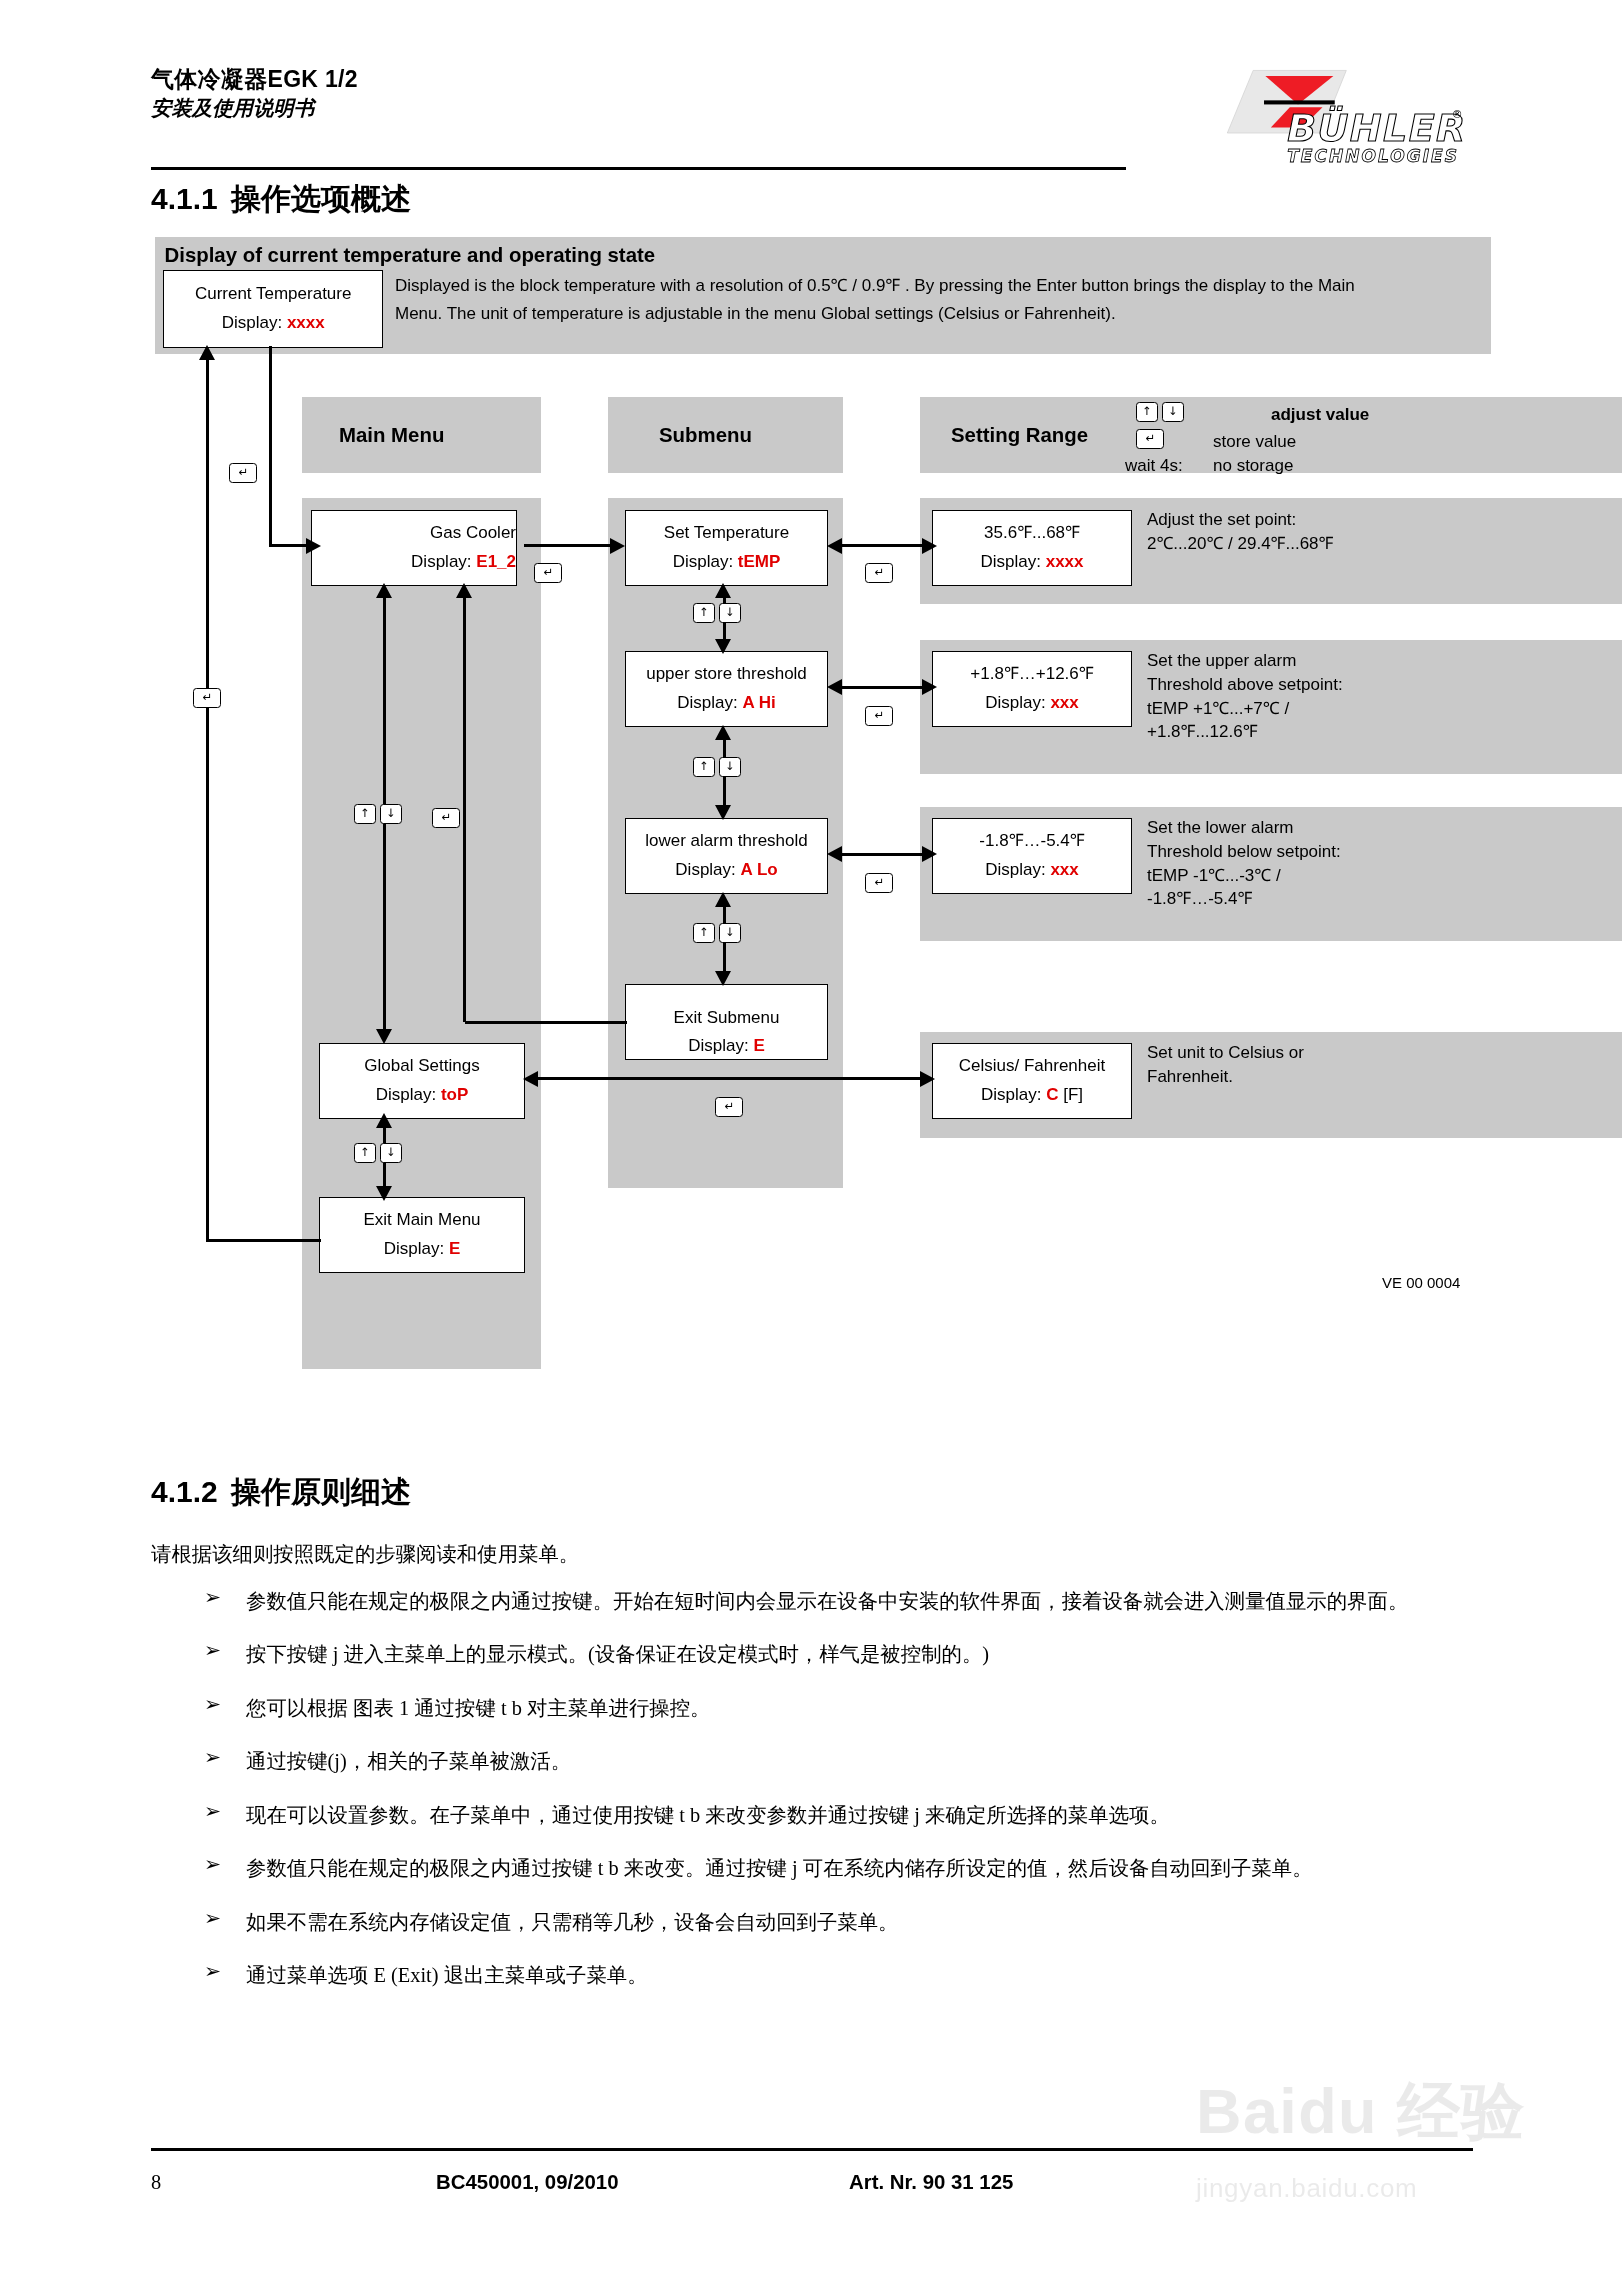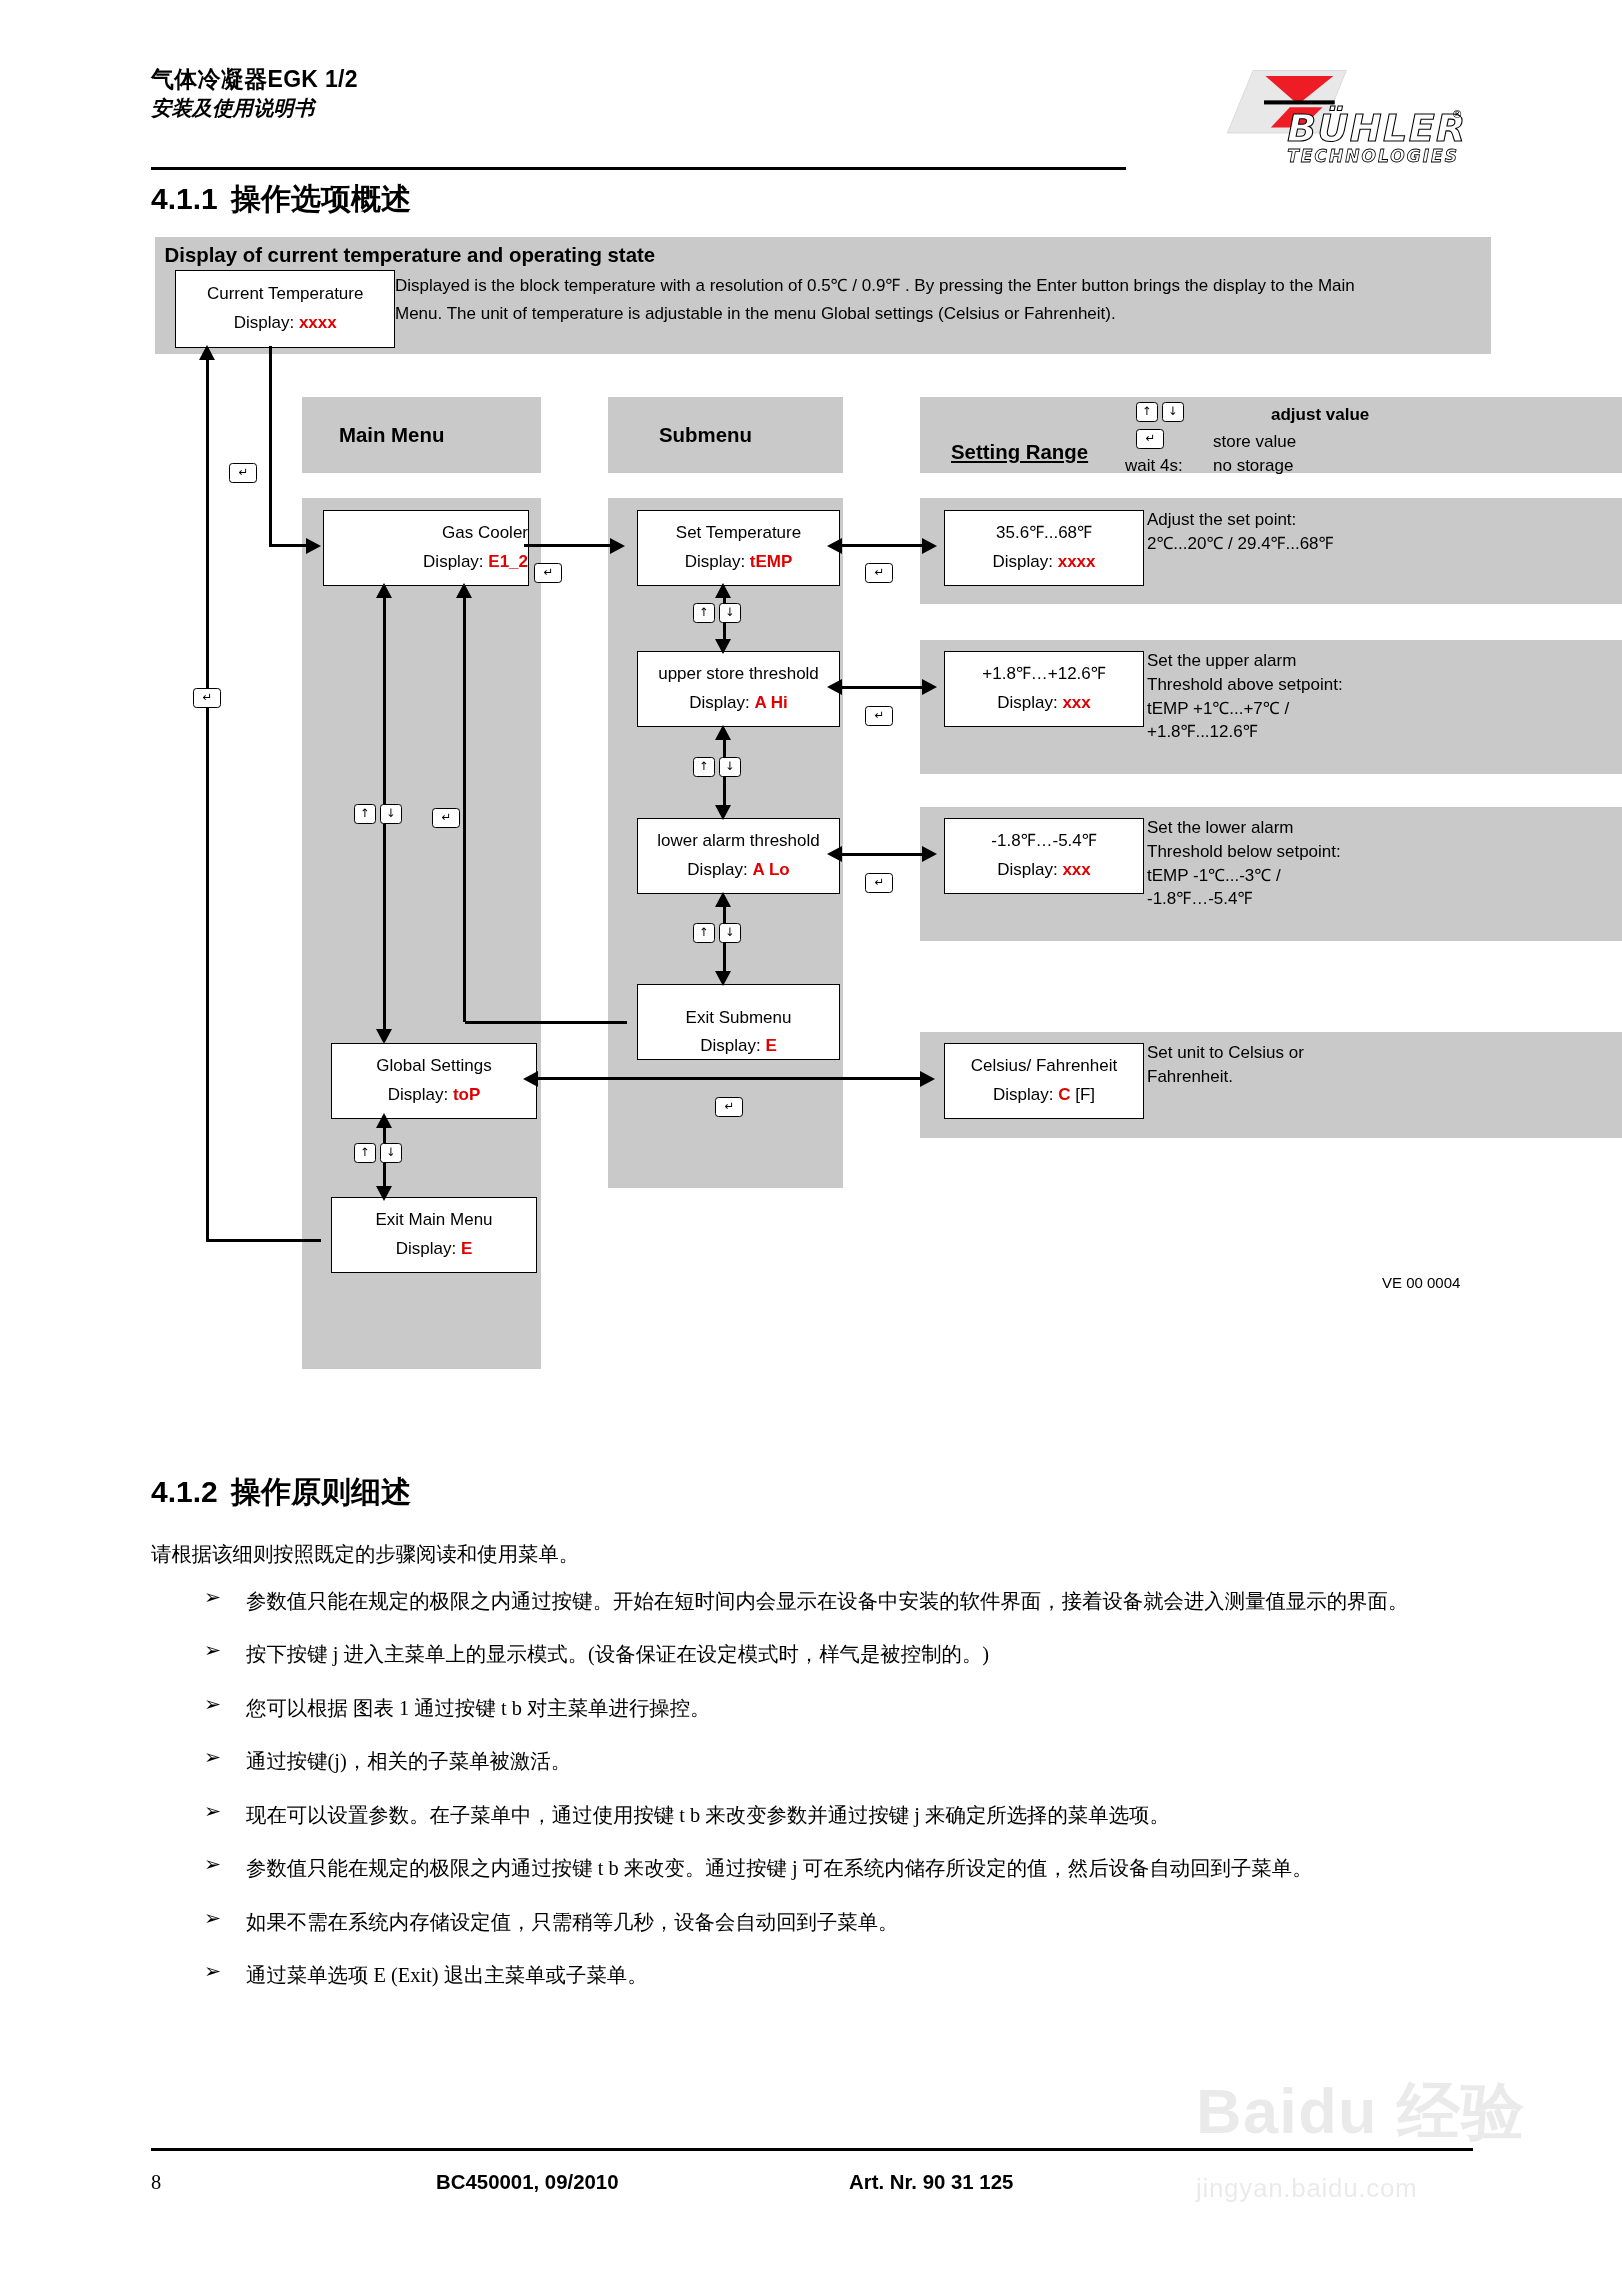--- a/index.html
+++ b/index.html
@@ -28,21 +28,21 @@
   .sec-411 .num{display:inline-block;width:80px;}
   .sec-412{left:151px;top:1472px;font-size:30px;}
   .sec-412 .num{display:inline-block;width:80px;}
 
   
   .diagram{position:absolute;left:155px;top:237px;width:1336px;height:1172px;}
   .gray{position:absolute;background:#c9c9c9;}
   .wbox{
     position:absolute;background:#fff;border:1.4px solid #000;
     display:flex;flex-direction:column;align-items:center;justify-content:center;
-    font-size:17px;line-height:1.45;margin-left:12px;
+    font-size:17px;line-height:1.45;
   }
   .wbox .l2{margin-top:4.1px;}
   .red{color:#e00000;font-weight:700;}
   .lbl{position:absolute;font-size:17px;line-height:1.4;}
   .colhd{position:absolute;font-size:20.4px;font-weight:700;}
 
   
   .key{
     position:absolute;background:#fff;border:1px solid #000;border-radius:3.4px;
     width:20.4px;height:17.7px;font-size:11.6px;line-height:16.4px;text-align:center;
@@ -122,21 +122,21 @@
       <div class="l2"><span>Display:</span> <span class="red">xxxx</span></div>
     </div>
     <div class="hdr-box-text" style="left:240px;top:35px;width:1009px;">Displayed is the block temperature with a resolution of 0.5℃ / 0.9℉ . By pressing the Enter button brings the display to the Main Menu. The unit of temperature is adjustable in the menu Global settings (Celsius or Fahrenheit).</div>
 
     <div class="gray" style="left:147px;top:160px;width:239px;height:76px;"></div>
     <div class="gray" style="left:453px;top:160px;width:235px;height:76px;"></div>
     <div class="gray" style="left:765px;top:160px;width:702px;height:76px;"></div>
 
     <div class="colhd" style="left:184px;top:187px;">Main Menu</div>
     <div class="colhd" style="left:504px;top:187px;">Submenu</div>
-    <div class="colhd" style="left:796px;top:204px;text-decoration:underline;">Setting Range</div>
+    <div class="colhd" style="left:796px;top:187px;">Setting Range</div>
 
     <div class="key" style="left:981px;top:165px;">↑</div>
     <div class="key" style="left:1007px;top:165px;">↓</div>
     <div class="lbl" style="left:1116px;top:166px;font-weight:bold;">adjust value</div>
     <div class="key keyw" style="left:981px;top:192px;">↵</div>
     <div class="lbl" style="left:1058px;top:193px;">store value</div>
     <div class="lbl" style="left:970px;top:217px;">wait 4s:</div>
     <div class="lbl" style="left:1058px;top:217px;">no storage</div>
 
     <div class="gray" style="left:147px;top:261px;width:239px;height:871px;"></div>

